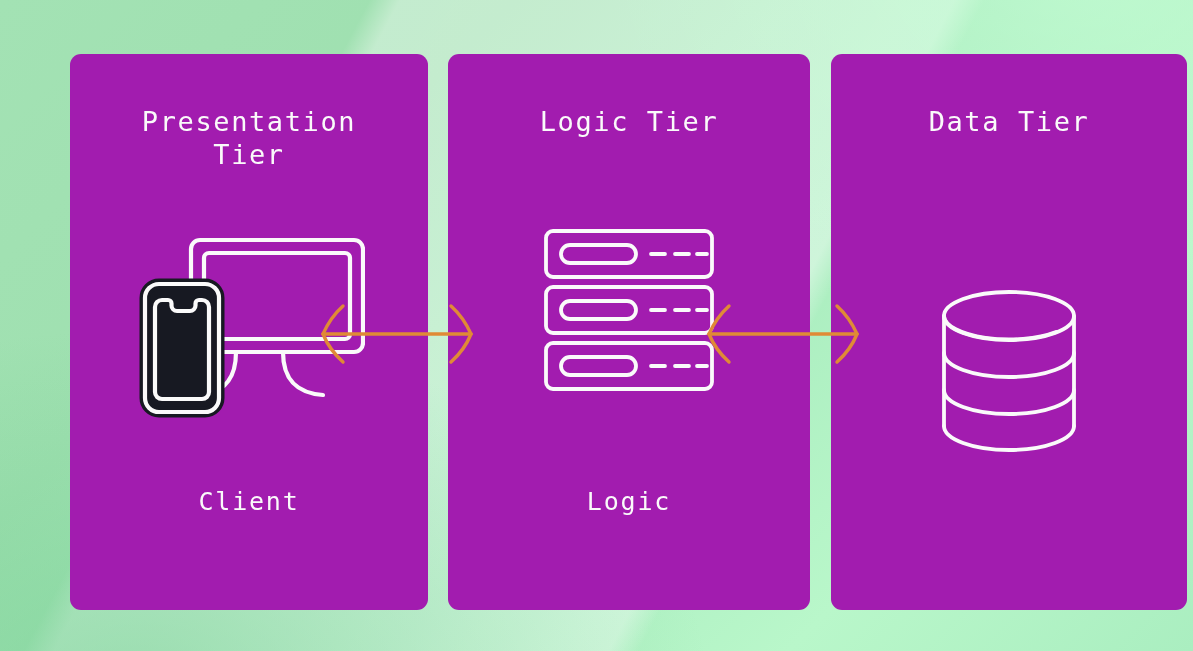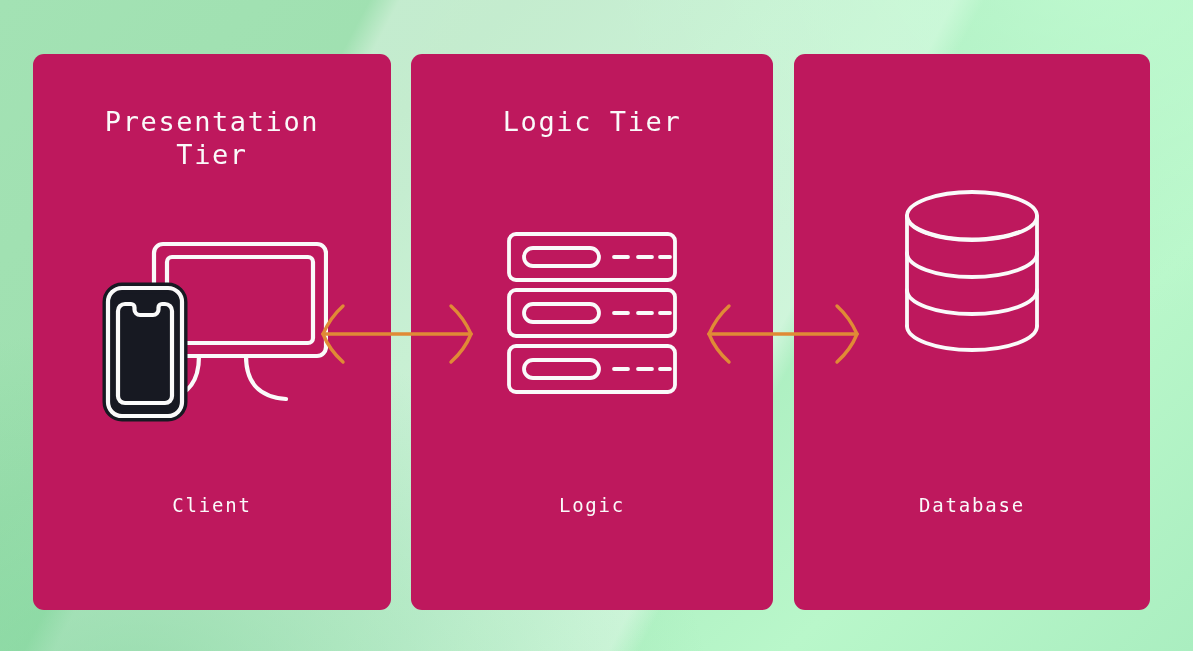--- a/index.html
+++ b/index.html
@@ -43,26 +43,27 @@
   }
 
   .cards {
     position: absolute;
     inset: 0;
   }
   .card {
     position: absolute;
     top: 54px;
     height: 556px;
-    background: #be185d;
+    background: #a21caf;
     border-radius: 11px;
     box-sizing: border-box;
     display: flex;
     flex-direction: column;
     align-items: center;
+    margin-left: 37px;
   }
   #card-0 { left: 33px;  width: 358px; }
   #card-1 { left: 411px; width: 362px; align-items: center; }
   #card-2 { left: 794px; width: 356px; }
 
   .card-title {
     color: #fafafa;
     font-size: 27px;
     line-height: 33px;
     letter-spacing: 1.6px;
@@ -75,21 +76,21 @@
   .card-icon {
     flex: 1 1 auto;
     display: flex;
     align-items: center;
     justify-content: center;
     width: 100%;
     margin-top: -6px;
   }
   .card-label {
     color: #fafafa;
-    font-size: 19px;
+    font-size: 25px;
     letter-spacing: 1.8px;
     margin-bottom: 94px;
     text-align: center;
   }
 
   .arrows { position: absolute; inset: 0; pointer-events: none; }
   .arrow { position: absolute; top: 303px; height: 62px; }
   #arrow-0 { left: 317px; width: 160px; }
   #arrow-1 { left: 703px; width: 160px; }
 </style>
@@ -160,40 +161,40 @@
             <line x1="131" y1="137" x2="145" y2="137"></line>
             <line x1="153" y1="137" x2="163" y2="137"></line>
           </g>
         </svg>
       </div>
 
       <div class="card-label">Logic</div>
     </div>
 
     <div class="card" id="card-2">
+      <div class="card-title">Data Tier</div>
 
       <div class="card-icon">
         <svg width="140" height="162" viewBox="0 0 140 162" fill="none" stroke="#fafafa" stroke-width="3.8" stroke-linecap="round" stroke-linejoin="round">
 
           <ellipse cx="70" cy="26" rx="65" ry="24"></ellipse>
 
           <path d="M5 26 V136"></path>
           <path d="M135 26 V136"></path>
 
           <path d="M5 136 a65 24 0 0 0 130 0"></path>
 
           <path d="M5 26 a65 24 0 0 0 112 16"></path>
 
           <path d="M5 63 a65 24 0 0 0 130 0"></path>
 
           <path d="M5 100 a65 24 0 0 0 130 0"></path>
         </svg>
       </div>
 
-      <div class="card-label">Database</div>
     </div>
   </div>
 
   <div class="arrows">
 
     <div class="arrow" id="arrow-0">
       <svg width="160" height="62" viewBox="0 0 160 62" fill="none" stroke="#e08a36" stroke-width="3.4" stroke-linecap="round">
         <line x1="6" y1="31" x2="154" y2="31"></line>
 
         <path d="M26 3 C16 12 10 22 6 31"></path>

